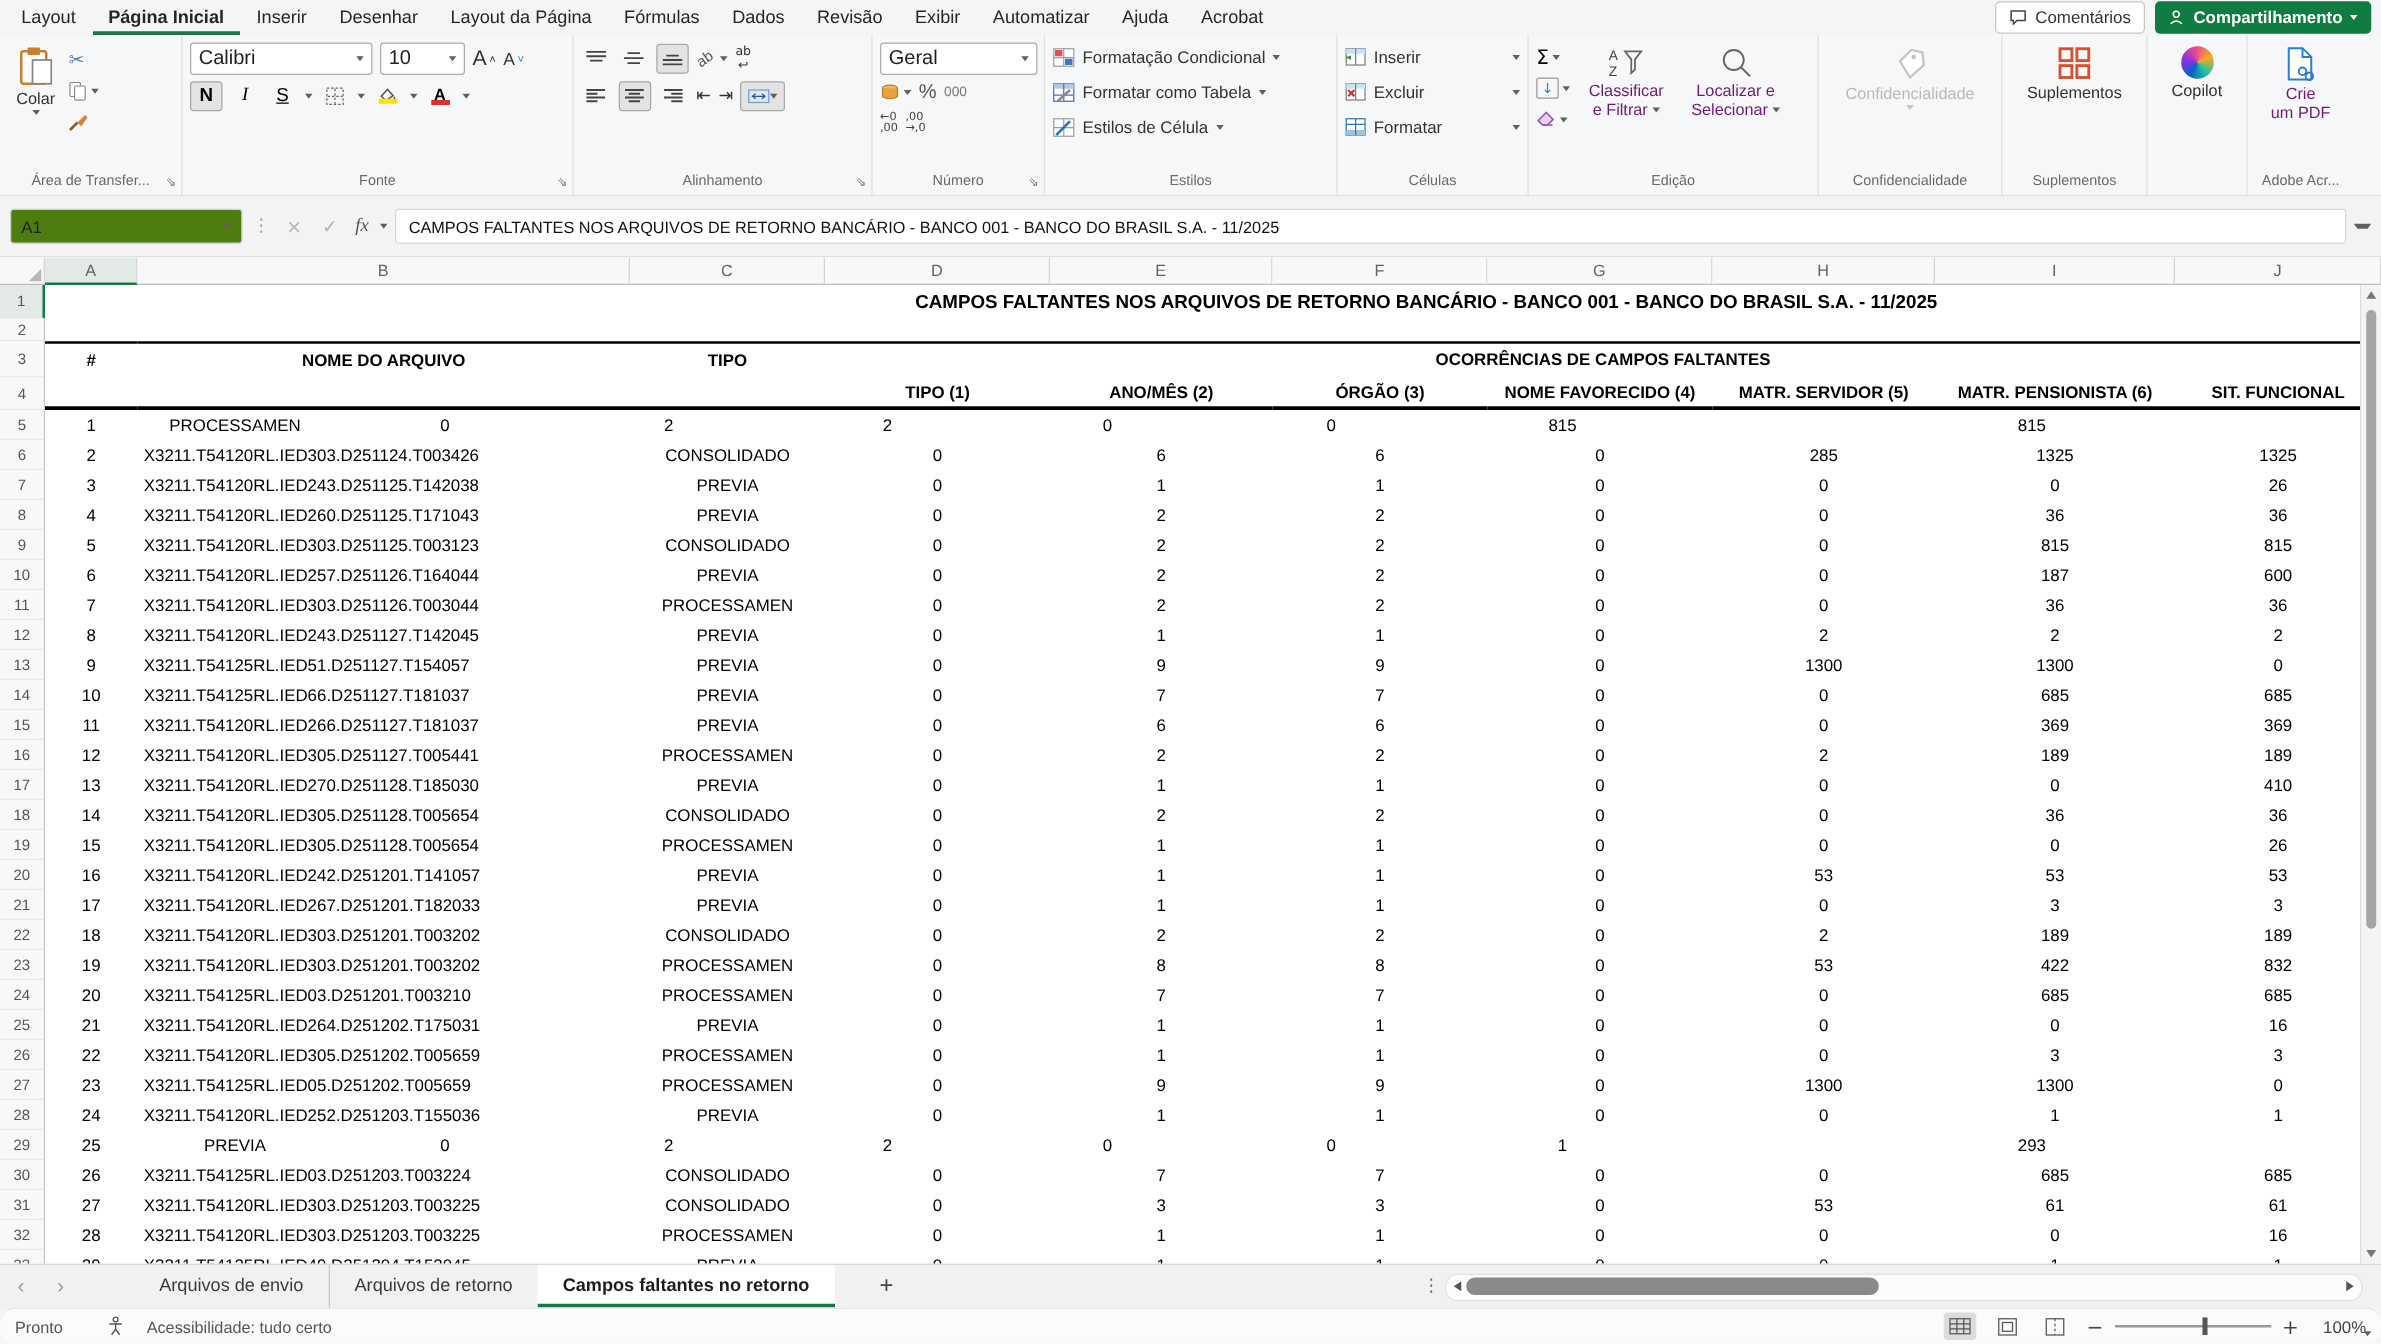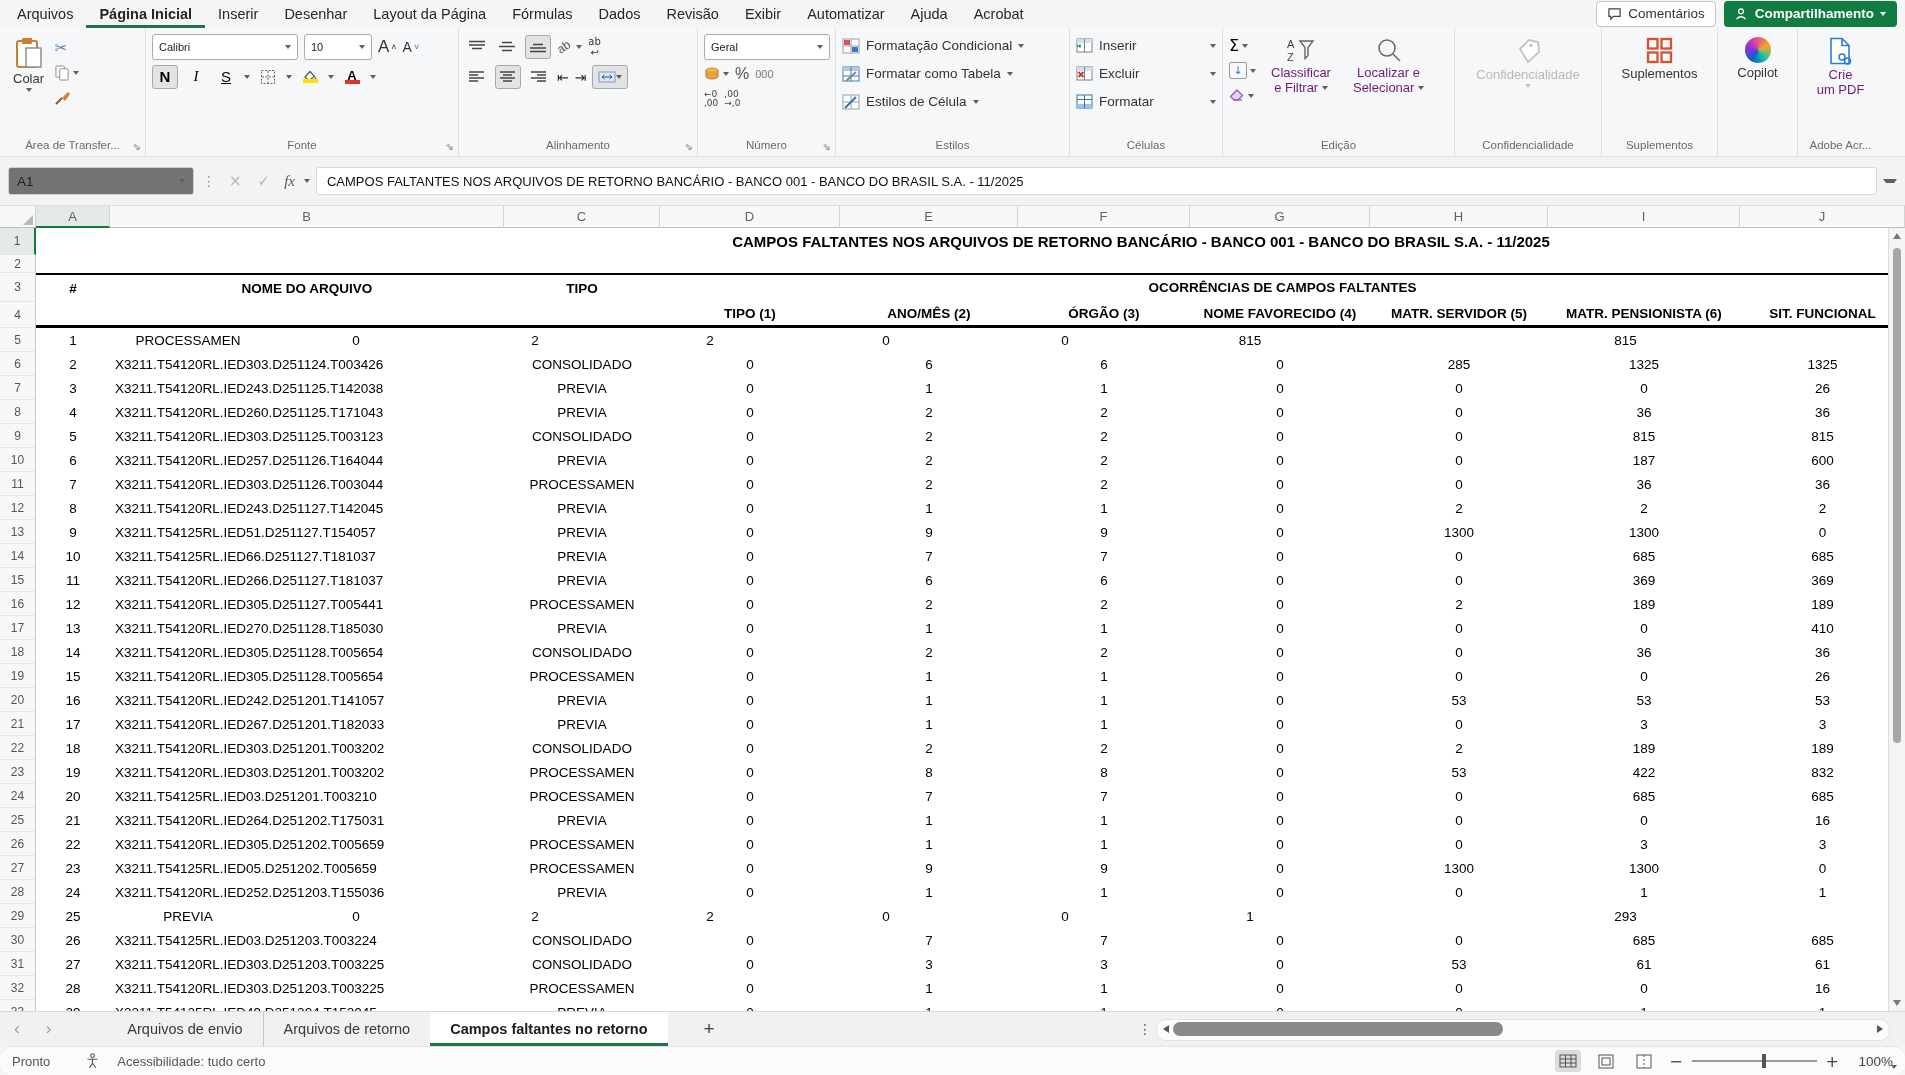--- a/index.html
+++ b/index.html
@@ -21,35 +21,35 @@
   .rgroup-content{flex:1;display:flex;align-items:flex-start;padding:6px 6px 0 6px;gap:4px;}
   .rgroup-label{height:22px;font-size:11.5px;color:#6a6a6a;display:flex;align-items:center;justify-content:center;white-space:nowrap;position:relative;}
   .launcher{position:absolute;right:4px;bottom:4px;font-size:10px;color:#777;font-family:"DejaVu Sans",sans-serif;}
   .bigbtn{display:flex;flex-direction:column;align-items:center;justify-content:flex-start;gap:2px;padding:3px 7px;font-size:13px;color:#333;}
   .bigbtn .lbl{text-align:center;line-height:15px;white-space:nowrap;}
   .chev{width:0;height:0;border-left:3.5px solid transparent;border-right:3.5px solid transparent;border-top:4px solid #5f5f5f;display:inline-block;vertical-align:middle;}
   .chev.white{border-top-color:#fff;}
   .minicol{display:flex;flex-direction:column;gap:5px;padding-top:4px;}
   .miniico{display:flex;align-items:center;gap:3px;height:20px;font-family:"DejaVu Sans",sans-serif;}
   .rowline{display:flex;align-items:center;gap:6px;height:26px;}
-  .combo{display:flex;align-items:center;justify-content:space-between;background:#fff;border:1px solid #ababab;border-radius:3px;height:24px;padding:0 6px;font-size:11px;color:#222;}
+  .combo{display:flex;align-items:center;justify-content:space-between;background:#fff;border:1px solid #ababab;border-radius:3px;height:24px;padding:0 6px;font-size:16px;color:#222;}
   .tok{font-size:14px;color:#333;display:inline-flex;align-items:center;gap:2px;}
   .pressed{background:#e3e3e3;border:1px solid #a8a8a8;border-radius:3px;}
   .icobox{display:inline-flex;align-items:center;justify-content:center;width:24px;height:22px;}
   .colorbar{display:block;width:15px;height:4px;margin-top:-2px;}
   .menuitem-row{display:flex;align-items:center;gap:6px;height:26px;font-size:13.5px;color:#333;white-space:nowrap;}
   .twoline{font-size:13px;line-height:15px;text-align:center;color:#701a75;}
   .dis{color:#b8b8b8;}
   .decico{display:inline-flex;flex-direction:column;font-size:9px;line-height:9px;color:#444;font-family:"DejaVu Sans",sans-serif;}
   .copilot-disc{width:26px;height:26px;border-radius:50%;background:conic-gradient(from 210deg,#0a64c2,#8a2ee6,#e84c8b,#f7a823,#23c4a6,#0a64c2);}
   .collapse-chev{position:absolute;right:8px;bottom:6px;}
 
   
   .formulabar{height:48px;background:#f3f3f3;border-bottom:1px solid #dcdcdc;display:flex;align-items:center;padding:0 8px;gap:6px;}
-  .namebox{width:168px;height:26px;background:#737373;border:1px solid #d0d0d0;border-radius:3px;display:flex;align-items:center;justify-content:space-between;padding:0 8px;font-size:13.5px;color:#222;}
+  .namebox{width:168px;height:26px;background:#4d7c0f;border:1px solid #d0d0d0;border-radius:3px;display:flex;align-items:center;justify-content:space-between;padding:0 8px;font-size:13.5px;color:#222;}
   .fbar-dots{color:#9a9a9a;font-size:14px;font-family:"DejaVu Sans",sans-serif;padding:0 2px;}
   .fbar-btn{color:#b5b5b5;font-size:15px;padding:0 5px;font-family:"DejaVu Sans",sans-serif;}
   .fx{font-family:"Liberation Serif",serif;font-style:italic;color:#555;font-size:15px;padding:0 3px;}
   .finput{flex:1;height:26px;background:#fff;border:1px solid #d8d8d8;border-radius:3px;display:flex;align-items:center;padding:0 10px;font-size:13px;color:#111;white-space:nowrap;overflow:hidden;}
   .fexpand{padding:0 4px;}
 
   
   .grid{height:808px;background:#fff;position:relative;overflow:hidden;}
   .gridrow{display:flex;align-items:stretch;}
   .cell{box-sizing:border-box;white-space:nowrap;overflow:hidden;}
@@ -118,21 +118,21 @@
   .uic{font-family:"DejaVu Sans",sans-serif;}
 </style>
 </head>
 <body>
 
 <div class="app">
 
   <div class="menubar">
     <div class="menu-items">
 
-    <span class="menu-item">Arquivos</span>
+    <span class="menu-item">Layout</span>
         <span class="menu-item active">Página Inicial</span>
         <span class="menu-item">Inserir</span>
         <span class="menu-item">Desenhar</span>
         <span class="menu-item">Layout da Página</span>
         <span class="menu-item">Fórmulas</span>
         <span class="menu-item">Dados</span>
         <span class="menu-item">Revisão</span>
         <span class="menu-item">Exibir</span>
         <span class="menu-item">Automatizar</span>
         <span class="menu-item">Ajuda</span>

